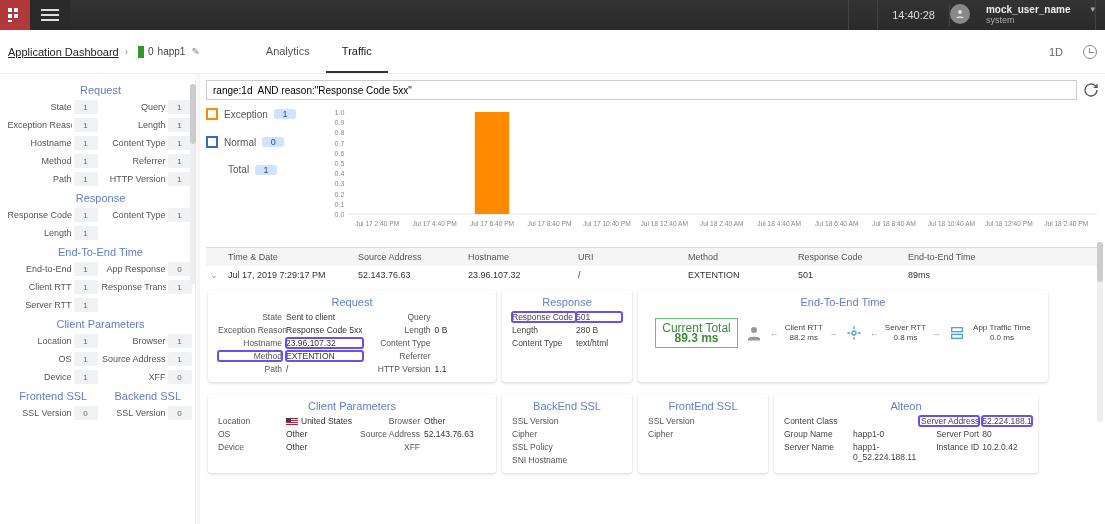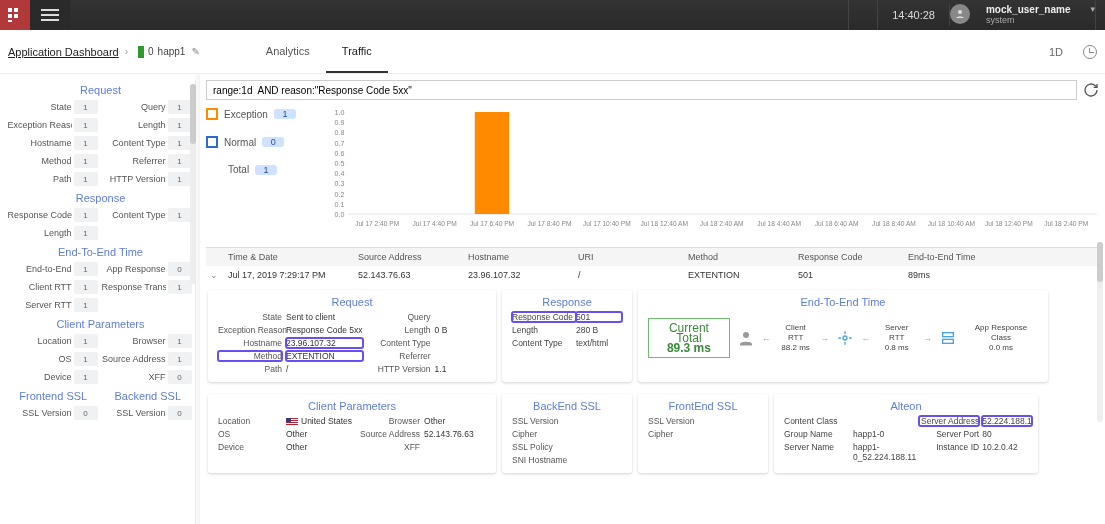--- a/index.html
+++ b/index.html
@@ -403,21 +403,21 @@
               <div>0.8 ms</div>
             </div>
           <span style="color:#aaa">→</span>
           <div class="ete-icon">
               <svg width="16" height="16" viewBox="0 0 24 24" fill="none" stroke="#4aa3e0" stroke-width="2">
                 <rect x="4" y="4" width="16" height="6"></rect>
                 <rect x="4" y="14" width="16" height="6"></rect>
               </svg>
             </div>
           <div class="ete-col">
-              <div>App Response Class</div>
+              <div>App Traffic Time</div>
               <div>0.0 ms</div>
             </div>
         </div>
       </div>
     </div>
 
     <div class="cards cards2" style="position:relative">
       <span class="cursor">↖</span>
       <div class="card sm">
         <div class="title">Client Parameters</div>

